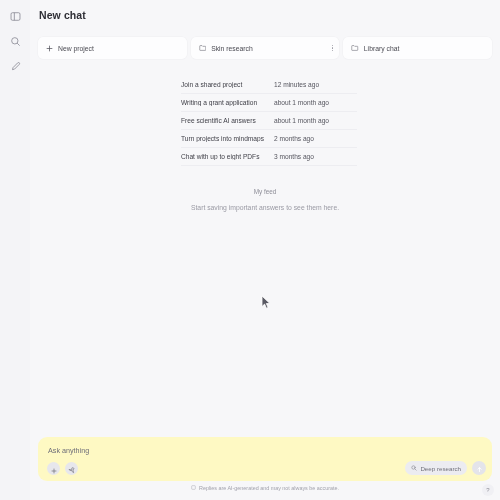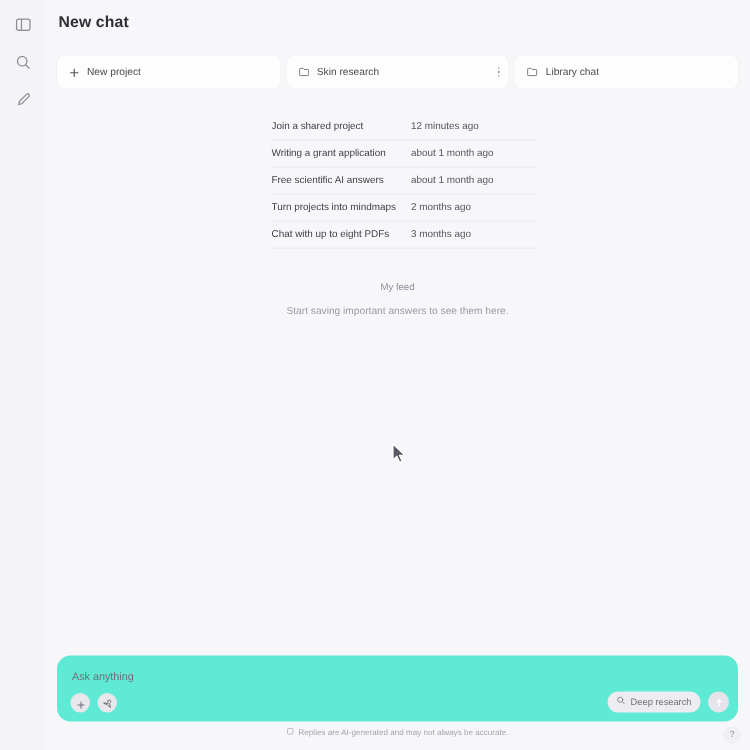--- a/index.html
+++ b/index.html
@@ -143,21 +143,21 @@
     text-align: center;
     font-size: 6.8px;
     color: #9a9aa4;
   }
 
   
   #composer {
     position: absolute;
     left: 8px; top: 437px;
     width: 454px; height: 44px;
-    background: #5eead4;
+    background: #fef9c3;
     border-radius: 9px;
     box-sizing: border-box;
   }
   #composer-placeholder {
     position: absolute;
     left: 10px; top: 9px;
     font-size: 7.2px;
     color: #6e6e78;
     cursor: text;
   }

